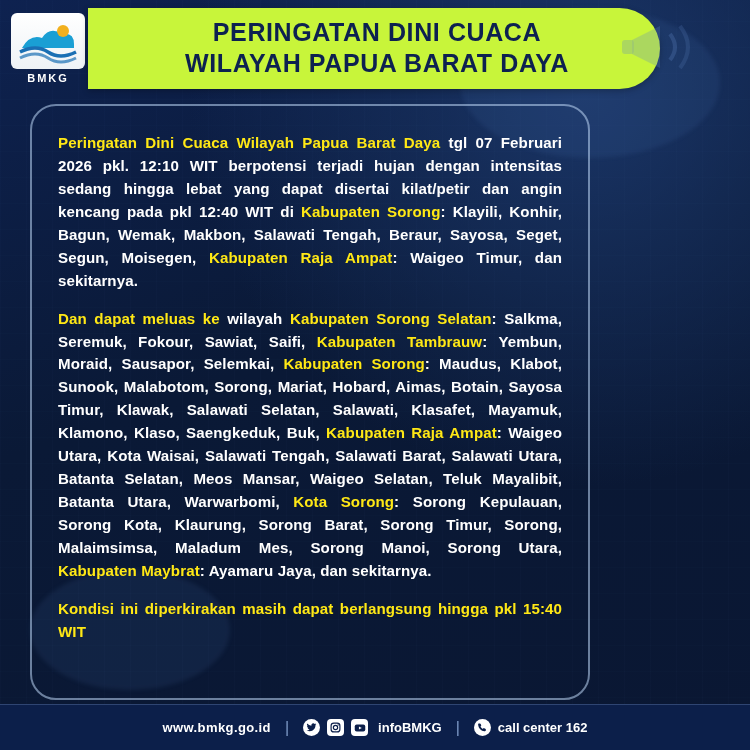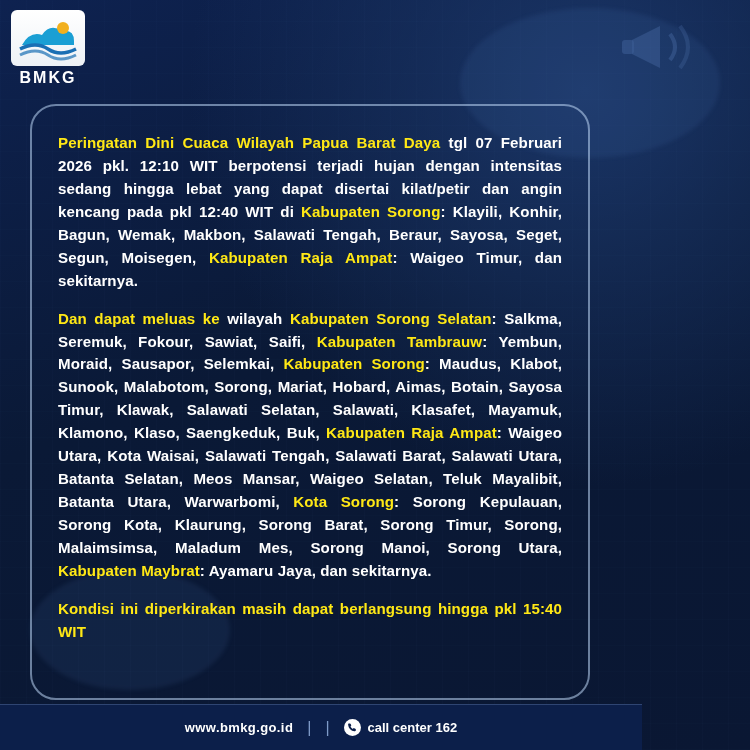--- a/index.html
+++ b/index.html
@@ -52,21 +52,21 @@
     width: 74px; height: 56px;
     background: linear-gradient(#ffffff, #eef2f6);
     border-radius: 6px;
     display: flex; align-items: center; justify-content: center;
     position: relative;
     overflow: hidden;
   }
   .logo-badge svg { display: block; }
   .logo-text {
     margin-top: 3px;
-    font-size: 16px; font-weight: bold; letter-spacing: 2px;
+    font-size: 11px; font-weight: bold; letter-spacing: 2px;
     color: #ffffff;
   }
   .title-pill {
     position: absolute;
     left: 88px; top: 8px;
     width: 572px;
     padding: 9px 20px 11px 26px;
     background: #c8f53a;
     border-radius: 0 44px 44px 0;
     box-shadow: 0 2px 6px rgba(0,0,0,.25);
@@ -110,21 +110,21 @@
     color: #ffffff;
     font-size: 14.2px;
     font-weight: bold;
     margin-top: 16px;
   }
 
   
   .footer {
     position: absolute;
     left: 0; bottom: 0;
-    width: 642px; height: 46px;
+    width: 750px; height: 46px;
     background: #0c1f4a;
     border-top: 1px solid rgba(150,185,235,.25);
     display: flex;
     align-items: center;
     justify-content: center;
     gap: 14px;
     z-index: 6;
   }
   .footer .site {
     color: #ffffff; font-size: 13px; font-weight: bold; letter-spacing: .4px;
@@ -161,20 +161,26 @@
         <svg width="64" height="46" viewBox="0 0 64 46" aria-hidden="true">
           <path d="M6 30 Q14 16 26 20 Q34 8 46 16 Q58 14 58 26 L58 30 Z" fill="#1a9fd4"></path>
           <path d="M4 34 Q20 26 32 34 Q44 42 60 34" stroke="#1a6fb4" stroke-width="3.4" fill="none"></path>
           <path d="M4 40 Q20 32 32 40 Q44 48 60 40" stroke="#1a6fb4" stroke-width="3" fill="none" opacity=".7"></path>
           <circle cx="47" cy="13" r="6" fill="#f2b01e"></circle>
         </svg>
       </div>
       <div class="logo-text">BMKG</div>
     </div>
 
+    <div class="title-pill">
+      <h1>
+        <span>PERINGATAN DINI CUACA</span><br>
+        <span>WILAYAH PAPUA BARAT DAYA</span>
+      </h1>
+    </div>
 
     <div class="megaphone">
       <svg width="96" height="66" viewBox="0 0 96 66" aria-hidden="true">
         <path d="M18 26 L46 12 L46 54 L18 40 Z" fill="#5f86c4" opacity=".6"></path>
         <rect x="8" y="26" width="12" height="14" rx="3" fill="#5f86c4" opacity=".6"></rect>
         <path d="M56 20 Q66 33 56 46" stroke="#5f86c4" stroke-width="4" fill="none" opacity=".6"></path>
         <path d="M66 12 Q82 33 66 54" stroke="#5f86c4" stroke-width="4" fill="none" opacity=".45"></path>
       </svg>
     </div>
   </div>
@@ -192,20 +198,41 @@
 
       <p class="hl note">Kondisi ini diperkirakan masih dapat berlangsung hingga pkl 15:40 WIT</p>
 
     </div>
   </div>
 
   <div class="footer">
     <span class="site">www.bmkg.go.id</span>
     <span class="sep">|</span>
 
+    <span class="social">
+      <span class="sicon round">
+        <svg width="11" height="11" viewBox="0 0 16 16" aria-hidden="true">
+          <path d="M15 3.2c-.5.25-1.1.4-1.7.47.6-.37 1.06-.95 1.28-1.64-.57.34-1.2.58-1.86.71A2.9 2.9 0 0 0 7.8 5.4 8.3 8.3 0 0 1 1.8 2.3a2.9 2.9 0 0 0 .9 3.9c-.47-.02-.92-.15-1.3-.36v.04c0 1.4 1 2.58 2.33 2.85-.43.12-.9.14-1.33.05a2.9 2.9 0 0 0 2.7 2.02A5.85 5.85 0 0 1 1 12.03a8.26 8.26 0 0 0 4.47 1.3c5.36 0 8.3-4.44 8.3-8.3V4.6A5.9 5.9 0 0 0 15 3.2z" fill="#0c1f4a"></path>
+        </svg>
+      </span>
+      <span class="sicon">
+        <svg width="11" height="11" viewBox="0 0 16 16" aria-hidden="true">
+          <rect x="1.6" y="1.6" width="12.8" height="12.8" rx="4" fill="none" stroke="#0c1f4a" stroke-width="1.7"></rect>
+          <circle cx="8" cy="8" r="3.1" fill="none" stroke="#0c1f4a" stroke-width="1.7"></circle>
+          <circle cx="11.8" cy="4.2" r="1" fill="#0c1f4a"></circle>
+        </svg>
+      </span>
+      <span class="sicon">
+        <svg width="12" height="12" viewBox="0 0 16 16" aria-hidden="true">
+          <rect x="1" y="3.4" width="14" height="9.2" rx="2.6" fill="#0c1f4a"></rect>
+          <path d="M6.6 6.1 L10.4 8 L6.6 9.9 Z" fill="#ffffff"></path>
+        </svg>
+      </span>
+      <span class="handle">infoBMKG</span>
+    </span>
 
     <span class="sep">|</span>
 
     <span class="call">
       <span class="sicon round">
         <svg width="11" height="11" viewBox="0 0 16 16" aria-hidden="true">
           <path d="M4.2 2.2c.5 0 1 .3 1.2.8l.7 1.6c.2.5.05 1-.35 1.3l-.7.5a8 8 0 0 0 3.6 3.6l.5-.7c.3-.4.8-.55 1.3-.35l1.6.7c.5.2.8.7.8 1.2v1.3c0 .8-.7 1.4-1.5 1.3C6.6 13.9 2.1 9.4 1.6 3.7 1.5 2.9 2.1 2.2 2.9 2.2z" fill="#0c1f4a"></path>
         </svg>
       </span>
       <span class="call-text">call center 162</span>

